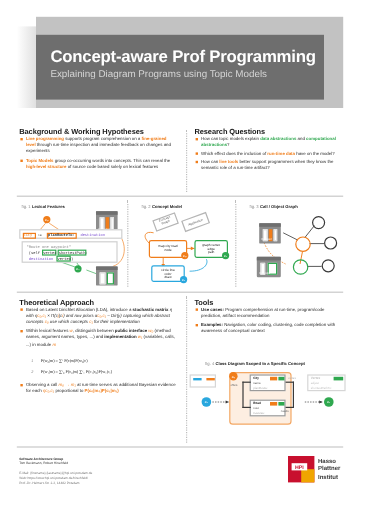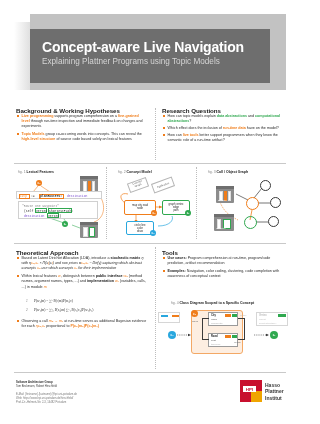--- a/index.html
+++ b/index.html
@@ -140,22 +140,22 @@
 </style>
 </head>
 <body>
 
 <div id="poster">
 
   <div class="hdr-wrap">
     <div class="hdr-band-light"></div>
     <div class="hdr-band-light2"></div>
     <div class="hdr-band-dark"></div>
-    <div class="hdr-title">Concept-aware Live Navigation</div>
-    <div class="hdr-sub">Explaining Plattner Programs using Topic Models</div>
+    <div class="hdr-title">Concept-aware Prof Programming</div>
+    <div class="hdr-sub">Explaining Diagram Programs using Topic Models</div>
   </div>
 
   <div class="vrule" style="left:155px; top:108px; height:52px;"></div>
 
   <div class="sec-title" style="left:16px; top:107px;">Background &amp; Working Hypotheses</div>
   <div id="bg-bullets">
       <div class="bl" style="left: 17px; top: 114px; width: 130px;">
         <span class="bullet"></span>
         <span class="btext"><span class="or">Live programming</span><span> supports program comprehension on a </span><span class="or">fine-grained level</span><span> through run-time inspection and immediate feedback on changes and experiments</span></span>
       </div>

